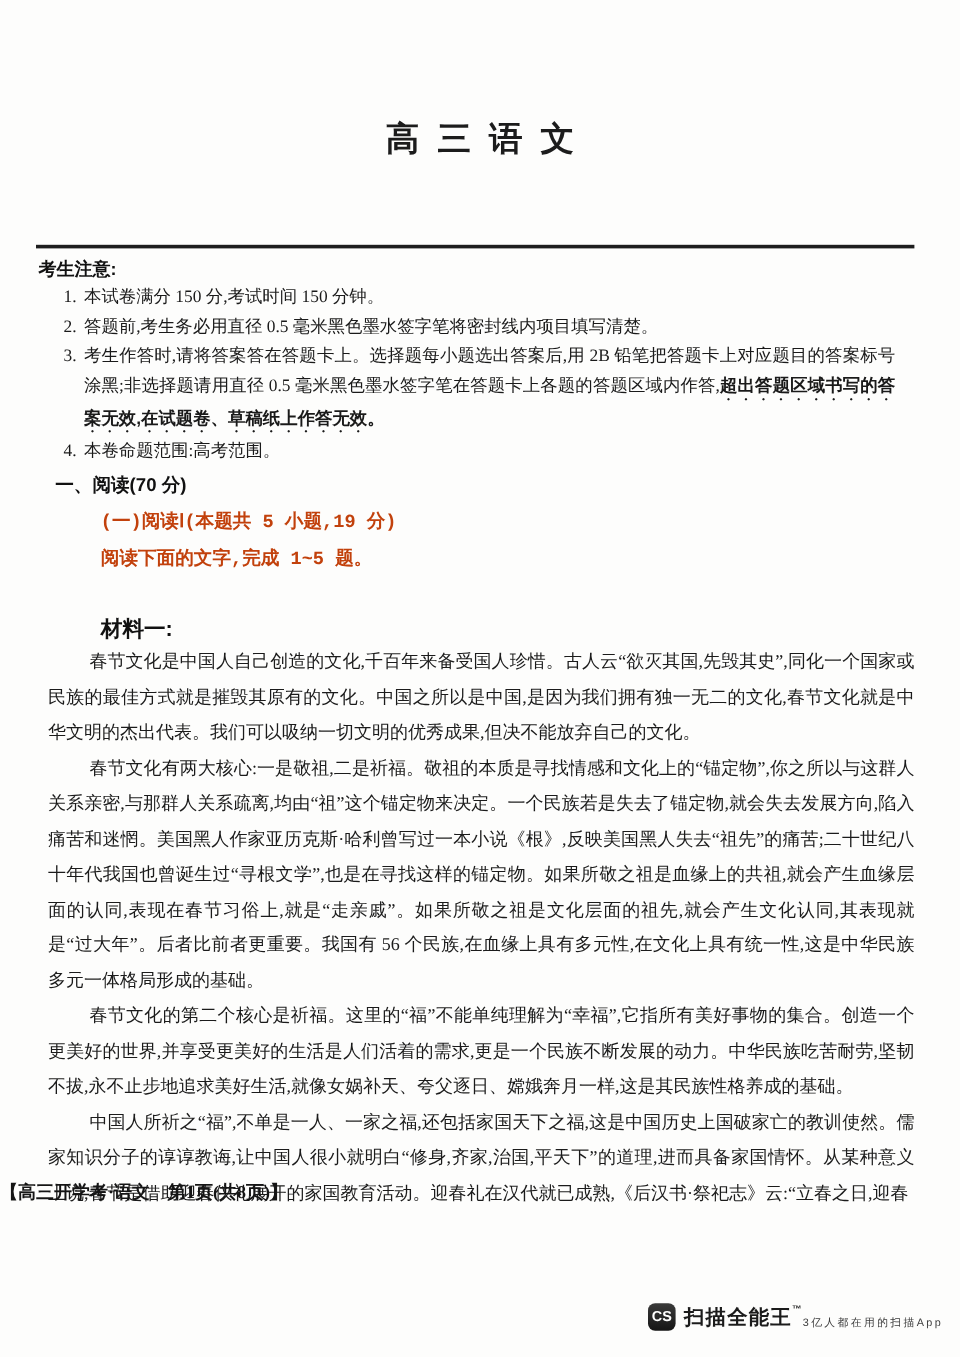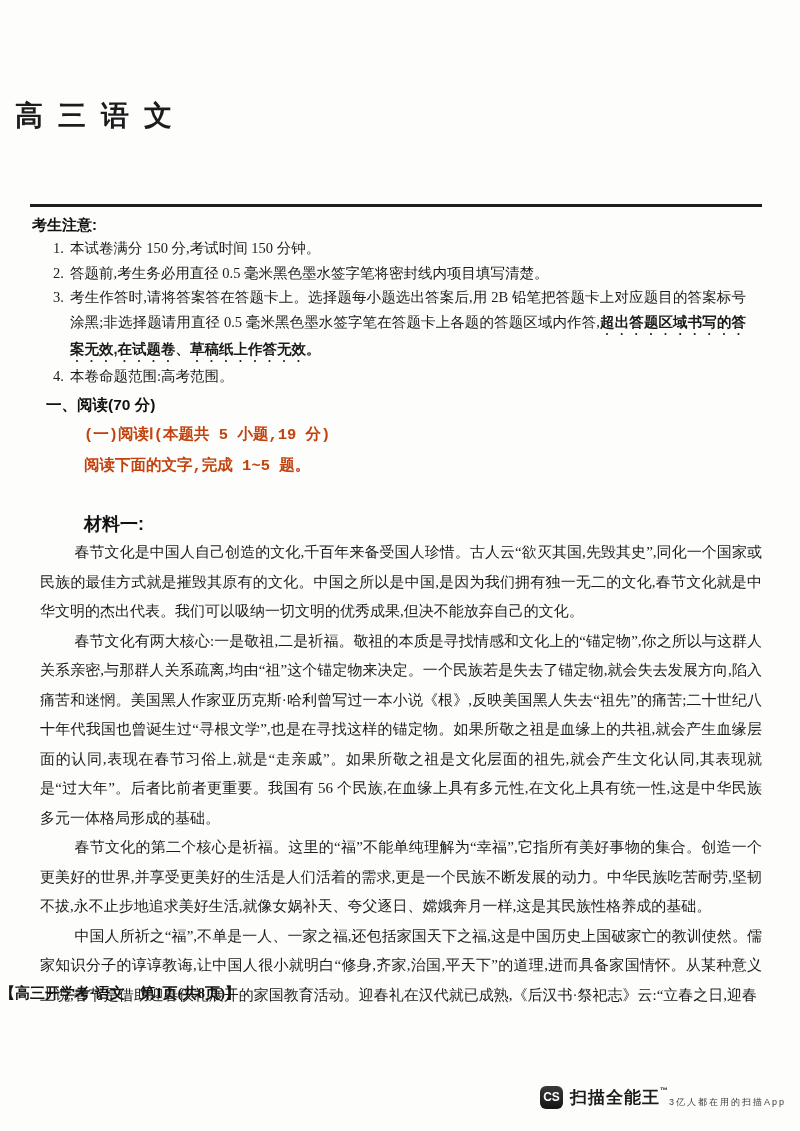--- a/index.html
+++ b/index.html
@@ -11,21 +11,21 @@
     position: relative;
     overflow: hidden;
   }
   .page {
     position: absolute; inset: 0;
     background: #fdfdfc;
   }
   
   .exam-title {
     position: absolute; top: 97px; left: 0; width: 100%;
-    text-align: left;
+    text-align: center;
     font-size: 28px; font-weight: 700;
     letter-spacing: 15px; text-indent: 15px;
     color: #1c1c1c;
   }
   
   .rule {
     position: absolute; top: 204px; left: 30px; width: 732px;
     height: 0;
     border-top: 3px solid #1e1e1e;
   }

